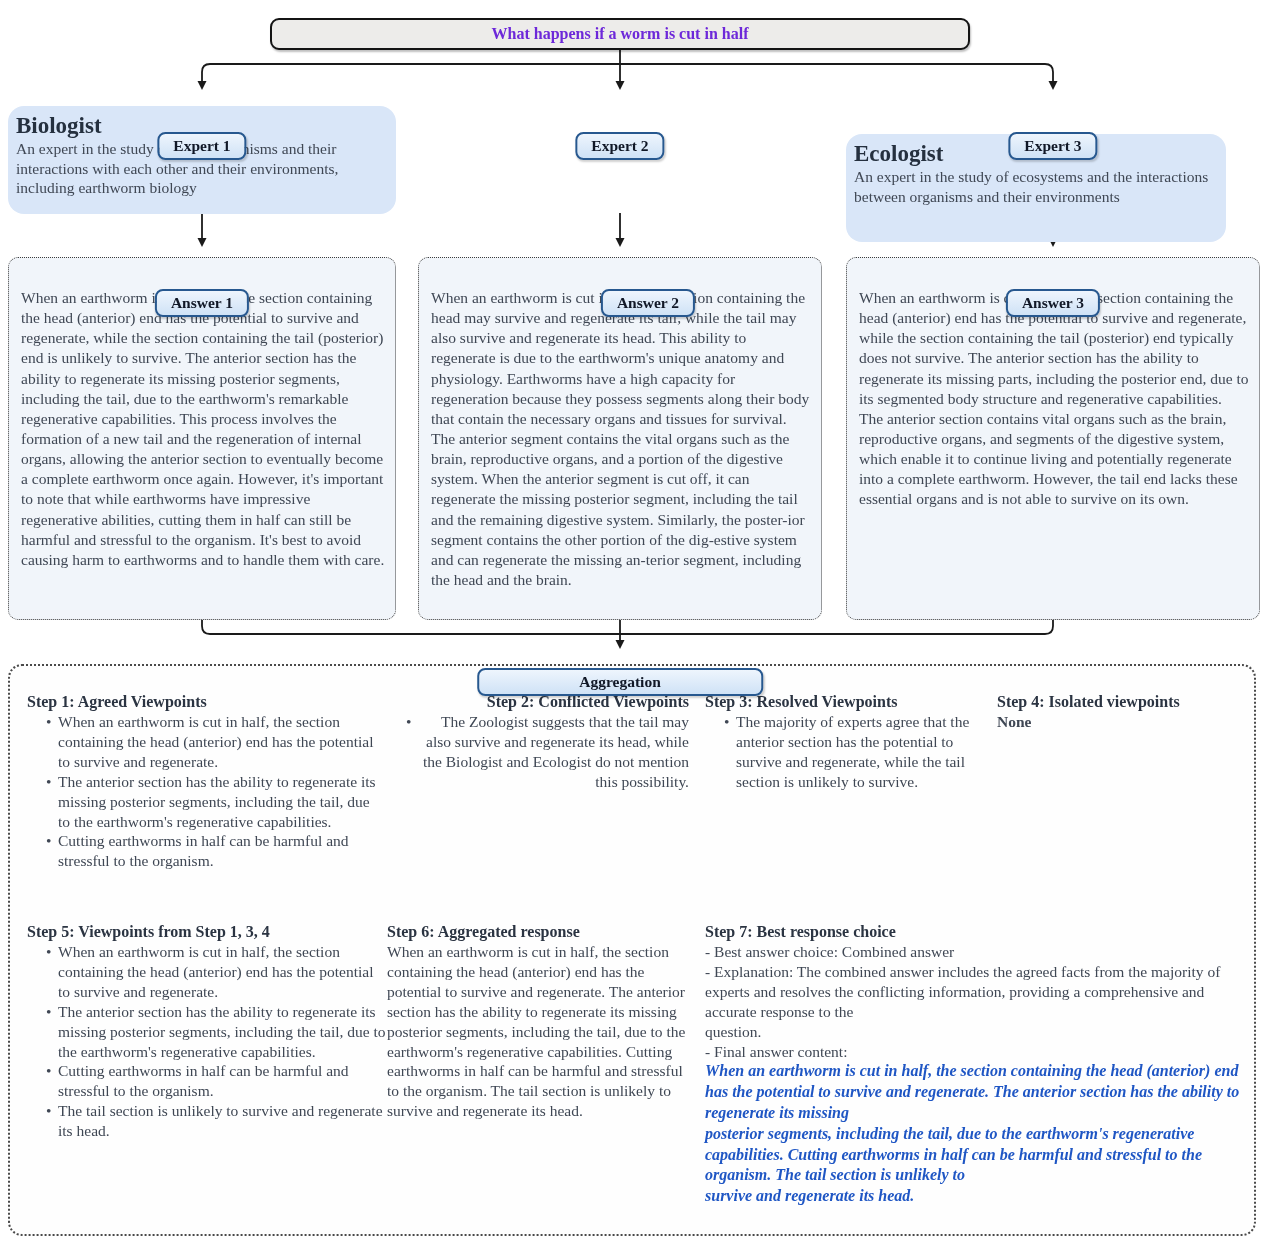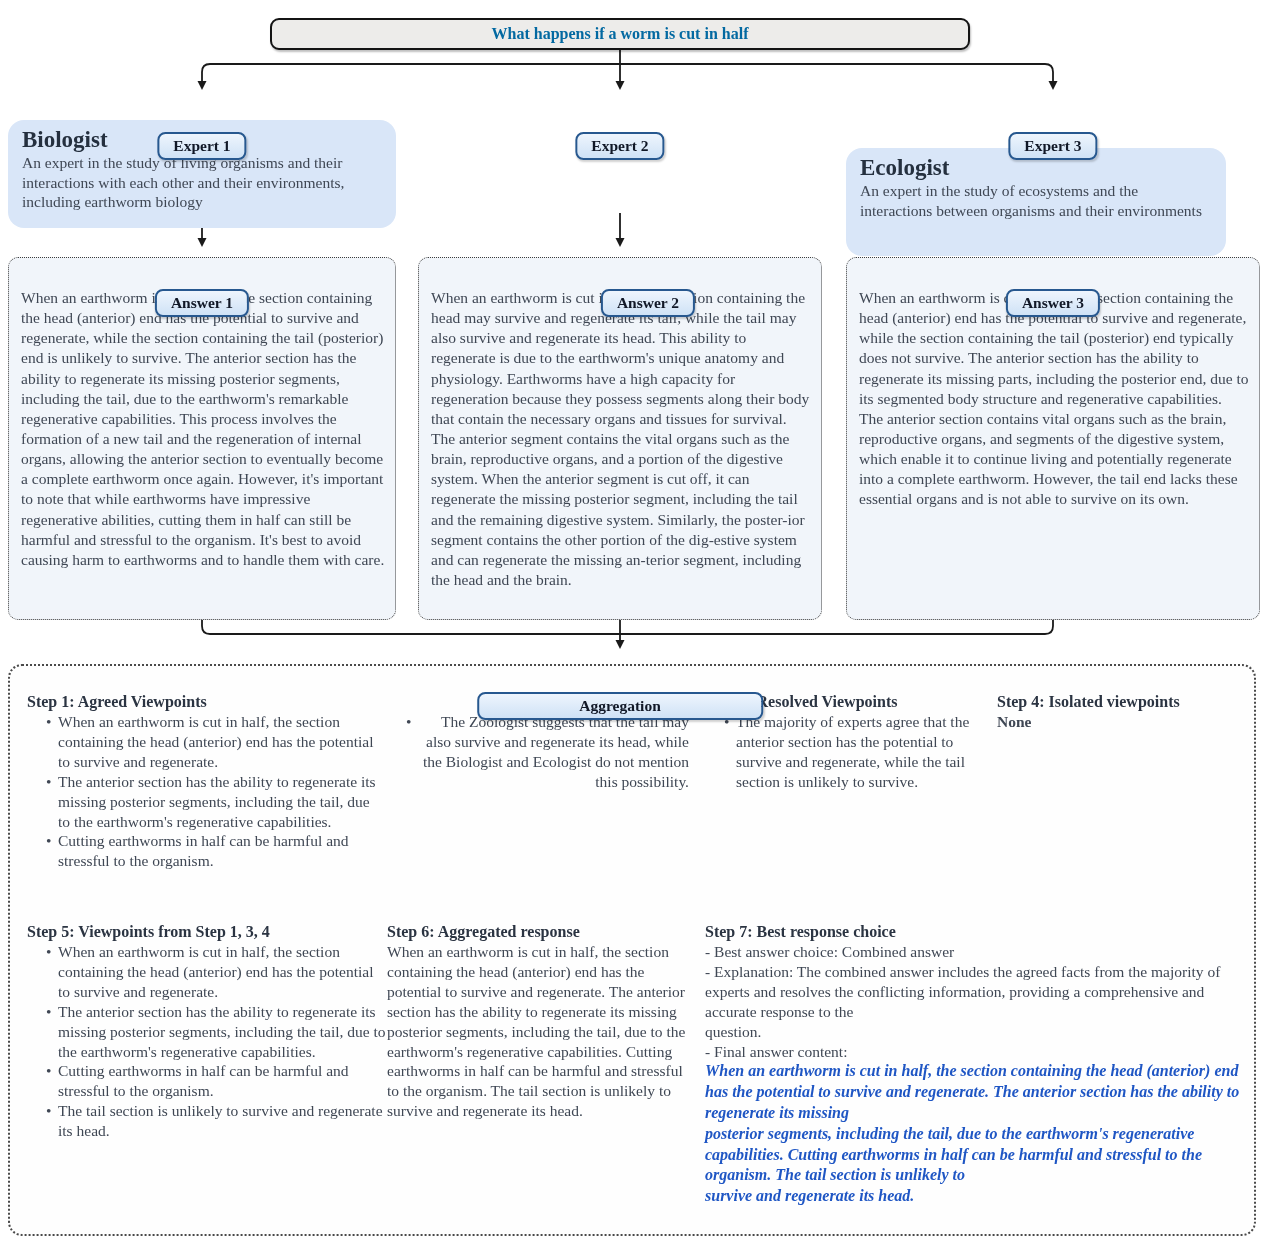--- a/index.html
+++ b/index.html
@@ -6,34 +6,34 @@
   .canvas{
     position:relative;width:1264px;height:1242px;background:#ffffff;
     font-family:"Liberation Serif","DejaVu Serif",serif;color:#3f4754;overflow:hidden;
   }
   .connectors{position:absolute;left:0;top:0;pointer-events:none;z-index:0;}
 
   .title-box{
     position:absolute;left:270px;top:18px;width:700px;height:32px;
     background:#edecea;border:2px solid #141414;border-radius:9px;
     display:flex;align-items:center;justify-content:center;
-    font-weight:bold;font-size:16px;color:#0369a1;box-sizing:border-box;
+    font-weight:bold;font-size:16px;color:#6d28d9;box-sizing:border-box;
     box-shadow:1px 2px 2px rgba(0,0,0,.25);z-index:2;
   }
   .badge{
     position:absolute;transform:translateX(-50%);
     background:linear-gradient(180deg,#eef5fd 0%,#cfe2f6 100%);
     border:2px solid #27588f;border-radius:8px;padding:3px 14px;
     font-weight:bold;font-size:15.5px;color:#111827;z-index:3;white-space:nowrap;
     box-shadow:1px 2px 2px rgba(0,0,0,.18);
     margin-top:44px;
   }
   .expert-card{
-    position:absolute;top:120px;height:108px;background:#d9e6f8;border-radius:16px;
-    padding:7px 14px;box-sizing:border-box;z-index:1;
+    position:absolute;top:106px;height:108px;background:#d9e6f8;border-radius:16px;
+    padding:7px 8px;box-sizing:border-box;z-index:1;
   }
   .role{font-weight:bold;font-size:23px;color:#25303f;line-height:1.12;}
   .desc{font-size:15.5px;line-height:1.28;color:#3f4754;}
   .answer-card{
     position:absolute;top:257px;height:363px;background:#f1f5fa;
     border:1.5px dotted #3c3c3c;border-radius:10px;
     padding:30px 10px 10px 12px;box-sizing:border-box;z-index:1;
     font-size:15.5px;line-height:1.3;color:#3f4754;
   }
   .answer-card p{margin:0;}
@@ -111,21 +111,21 @@
   </div>
   <div class="answer-card" style="left:418px;width:404px;">
     <p>When an earthworm is cut in half, the section containing the head may survive and regenerate its tail, while the tail may also survive and regenerate its head. This ability to regenerate is due to the earthworm's unique anatomy and physiology. Earthworms have a high capacity for regeneration because they possess segments along their body that contain the necessary organs and tissues for survival.</p>
     <p>The anterior segment contains the vital organs such as the brain, reproductive organs, and a portion of the digestive system. When the anterior segment is cut off, it can regenerate the missing posterior segment, including the tail and the remaining digestive system. Similarly, the poster-ior segment contains the other portion of the dig-estive system and can regenerate the missing an-terior segment, including the head and the brain.</p>
   </div>
   <div class="answer-card" style="left:846px;width:414px;">
     <p>When an earthworm is cut in half, the section containing the head (anterior) end has the potential to survive and regenerate, while the section containing the tail (posterior) end typically does not survive. The anterior section has the ability to regenerate its missing parts, including the posterior end, due to its segmented body structure and regenerative capabilities.</p>
     <p>The anterior section contains vital organs such as the brain, reproductive organs, and segments of the digestive system, which enable it to continue living and potentially regenerate into a complete earthworm. However, the tail end lacks these essential organs and is not able to survive on its own.</p>
   </div>
 
-  <div class="badge" style="left:620px;top:648px;padding:3px 100px;">Aggregation</div>
+  <div class="badge" style="left:620px;top:624px;padding:3px 100px;">Aggregation</div>
 
   <div class="agg-panel">
 
     <div class="step s1">
       <div class="step-title">Step 1: Agreed Viewpoints</div>
       <ul>
         <li>When an earthworm is cut in half, the section containing the head (anterior) end has the potential to survive and regenerate.</li>
         <li>The anterior section has the ability to regenerate its missing posterior segments, including the tail, due to the earthworm's regenerative capabilities.</li>
         <li>Cutting earthworms in half can be harmful and stressful to the organism.</li>
       </ul>

